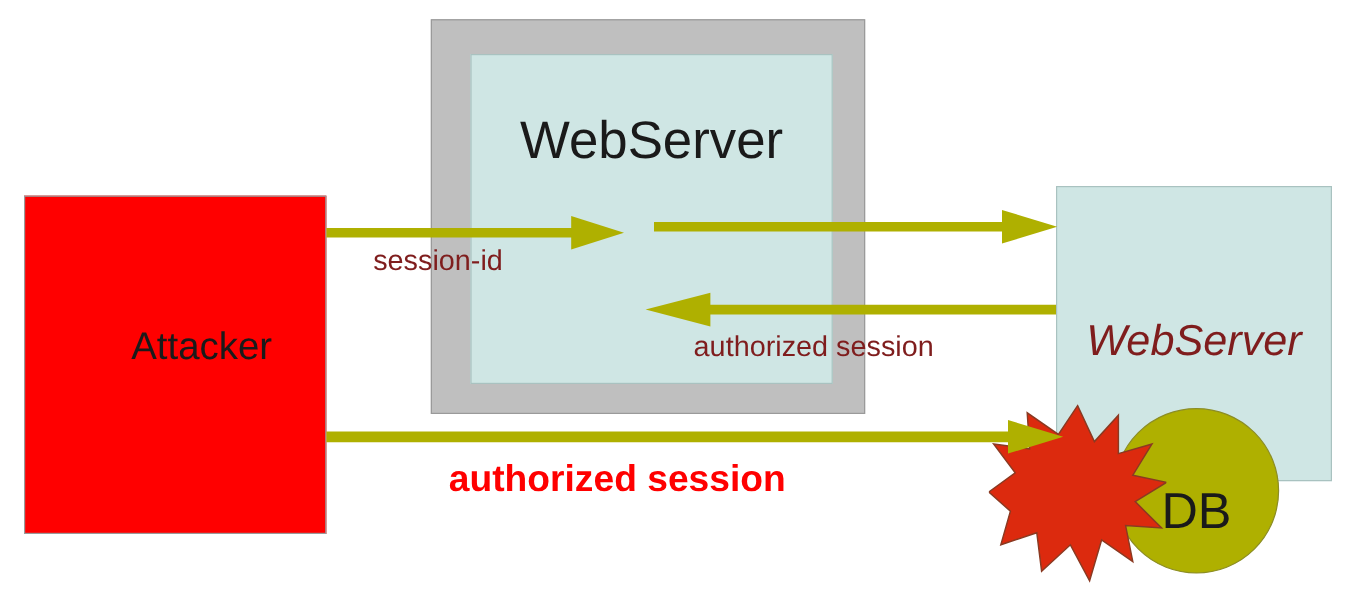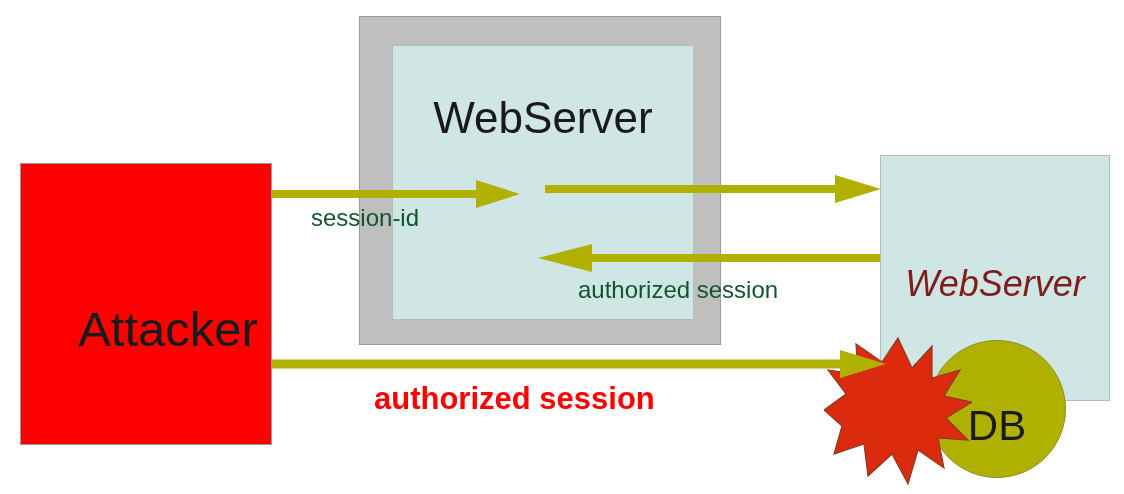--- a/index.html
+++ b/index.html
@@ -30,25 +30,24 @@
     height: 282px;
     background: #ff0000;
     border: 1px solid #9a9a9a;
   }
   #attacker-label {
     position: absolute;
     left: 20px;
     top: 272px;
     width: 296px;
     text-align: center;
-    font-size: 49px;
+    font-size: 32px;
     color: #1a1a1a;
     line-height: 1;
     letter-spacing: 0px;
-    margin-top: 33px;
   }
   
   #appframe-outer {
     left: 359px;
     top: 16px;
     width: 362px;
     height: 329px;
     background: #bfbfbf;
     border: 1px solid #9a9a9a;
   }
@@ -121,21 +120,21 @@
     height: 150px;
   }
   
   .arrow-svg {
     position: absolute;
     overflow: visible;
   }
   .arrow-label {
     position: absolute;
     font-size: 24px;
-    color: #14532d;
+    color: #7f1d1d;
     white-space: nowrap;
     line-height: 1;
   }
   #label-session-id   { left: 311px; top: 206px; }
   #label-session-auth { left: 594px; top: 205px; }
   #label-auth-session { left: 578px; top: 278px; }
   #label-auth-session-red {
     position: absolute;
     left: 374px;
     top: 383px;

